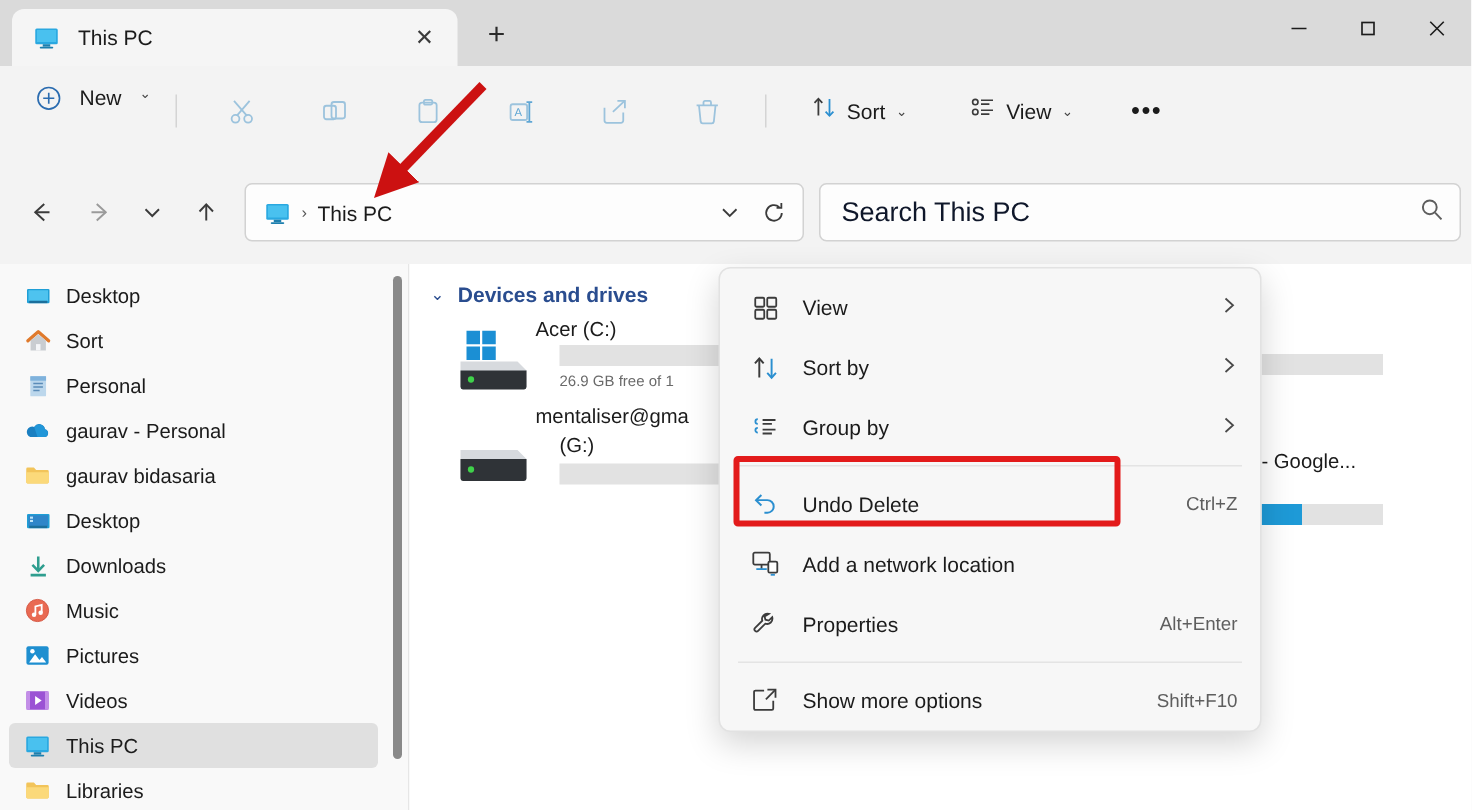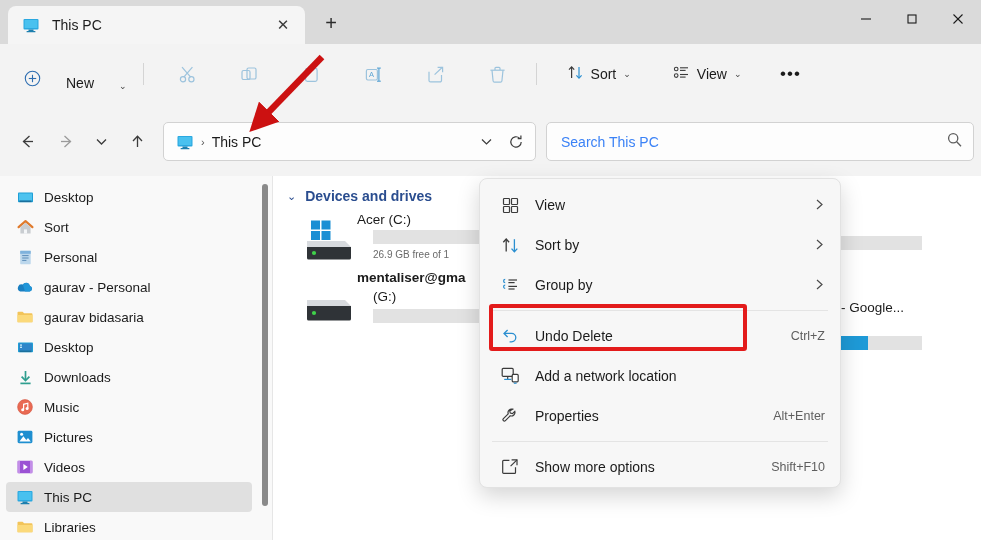--- a/index.html
+++ b/index.html
@@ -55,21 +55,21 @@
     color: #1b1b1b;
   }
 
   
   .cmdbar {
     position: absolute; left: 0; top: 44px; width: 981px; height: 60px;
     background: #f3f3f3;
     display: flex; align-items: center;
   }
   .cmd-new {
-    display: flex; align-items: flex-end; gap: 25px;
+    display: flex; align-items: flex-start; gap: 12px;
     height: 34px; margin-left: 14px; padding: 0 10px;
     border-radius: 5px;
   }
   .cmd-new .lbl { font-size: 14px; color: #1b1b1b; }
   .chev { font-size: 9px; color: #444; }
   .vsep { width: 1px; height: 22px; background: #d4d4d4; margin: 0 6px; }
   .cmd-icon {
     width: 40px; height: 34px;
     display: flex; align-items: center; justify-content: center;
     border-radius: 5px;
@@ -115,21 +115,21 @@
   }
   .searchbox {
     position: absolute; left: 546px; top: 122px;
     width: 428px; height: 39px;
     background: #fdfdfd;
     border: 1px solid #d2d2d2;
     border-radius: 5px;
     display: flex; align-items: center;
     padding: 0 10px 0 14px;
   }
-  .search-ph { font-size: 14px; color: #3b82f6; flex: 1; }
+  .search-ph { font-size: 18px; color: #0f172a; flex: 1; }
 
   
   .body {
     position: absolute; left: 0; top: 176px;
     width: 981px; height: 364px;
     background: #ffffff;
   }
   .sidebar {
     position: absolute; left: 0; top: 0; width: 258px; height: 364px;
     background: #f9f9f9;
@@ -173,21 +173,21 @@
   .drive {
     position: relative; height: 62px; margin-left: 28px;
   }
   .drive-ico {
     position: absolute; left: 0; top: 10px; width: 56px; height: 42px;
   }
   .drive-name {
     position: absolute; left: 56px; top: 2px;
     font-size: 13.5px; color: #1b1b1b; white-space: nowrap;
   }
-  .drive-name.two { top: -2px; font-weight: bold; }
+  .drive-name.two { top: -2px; }
   .drive-name2 {
     position: absolute; left: 72px; top: 17px;
     font-size: 13.5px; color: #1b1b1b; white-space: nowrap;
   }
   .bar {
     position: absolute; left: 72px; width: 188px; height: 14px;
     background: #e2e2e2;
   }
   .bar-fill { height: 100%; background: #1e9ad7; }
   .drive-free {

